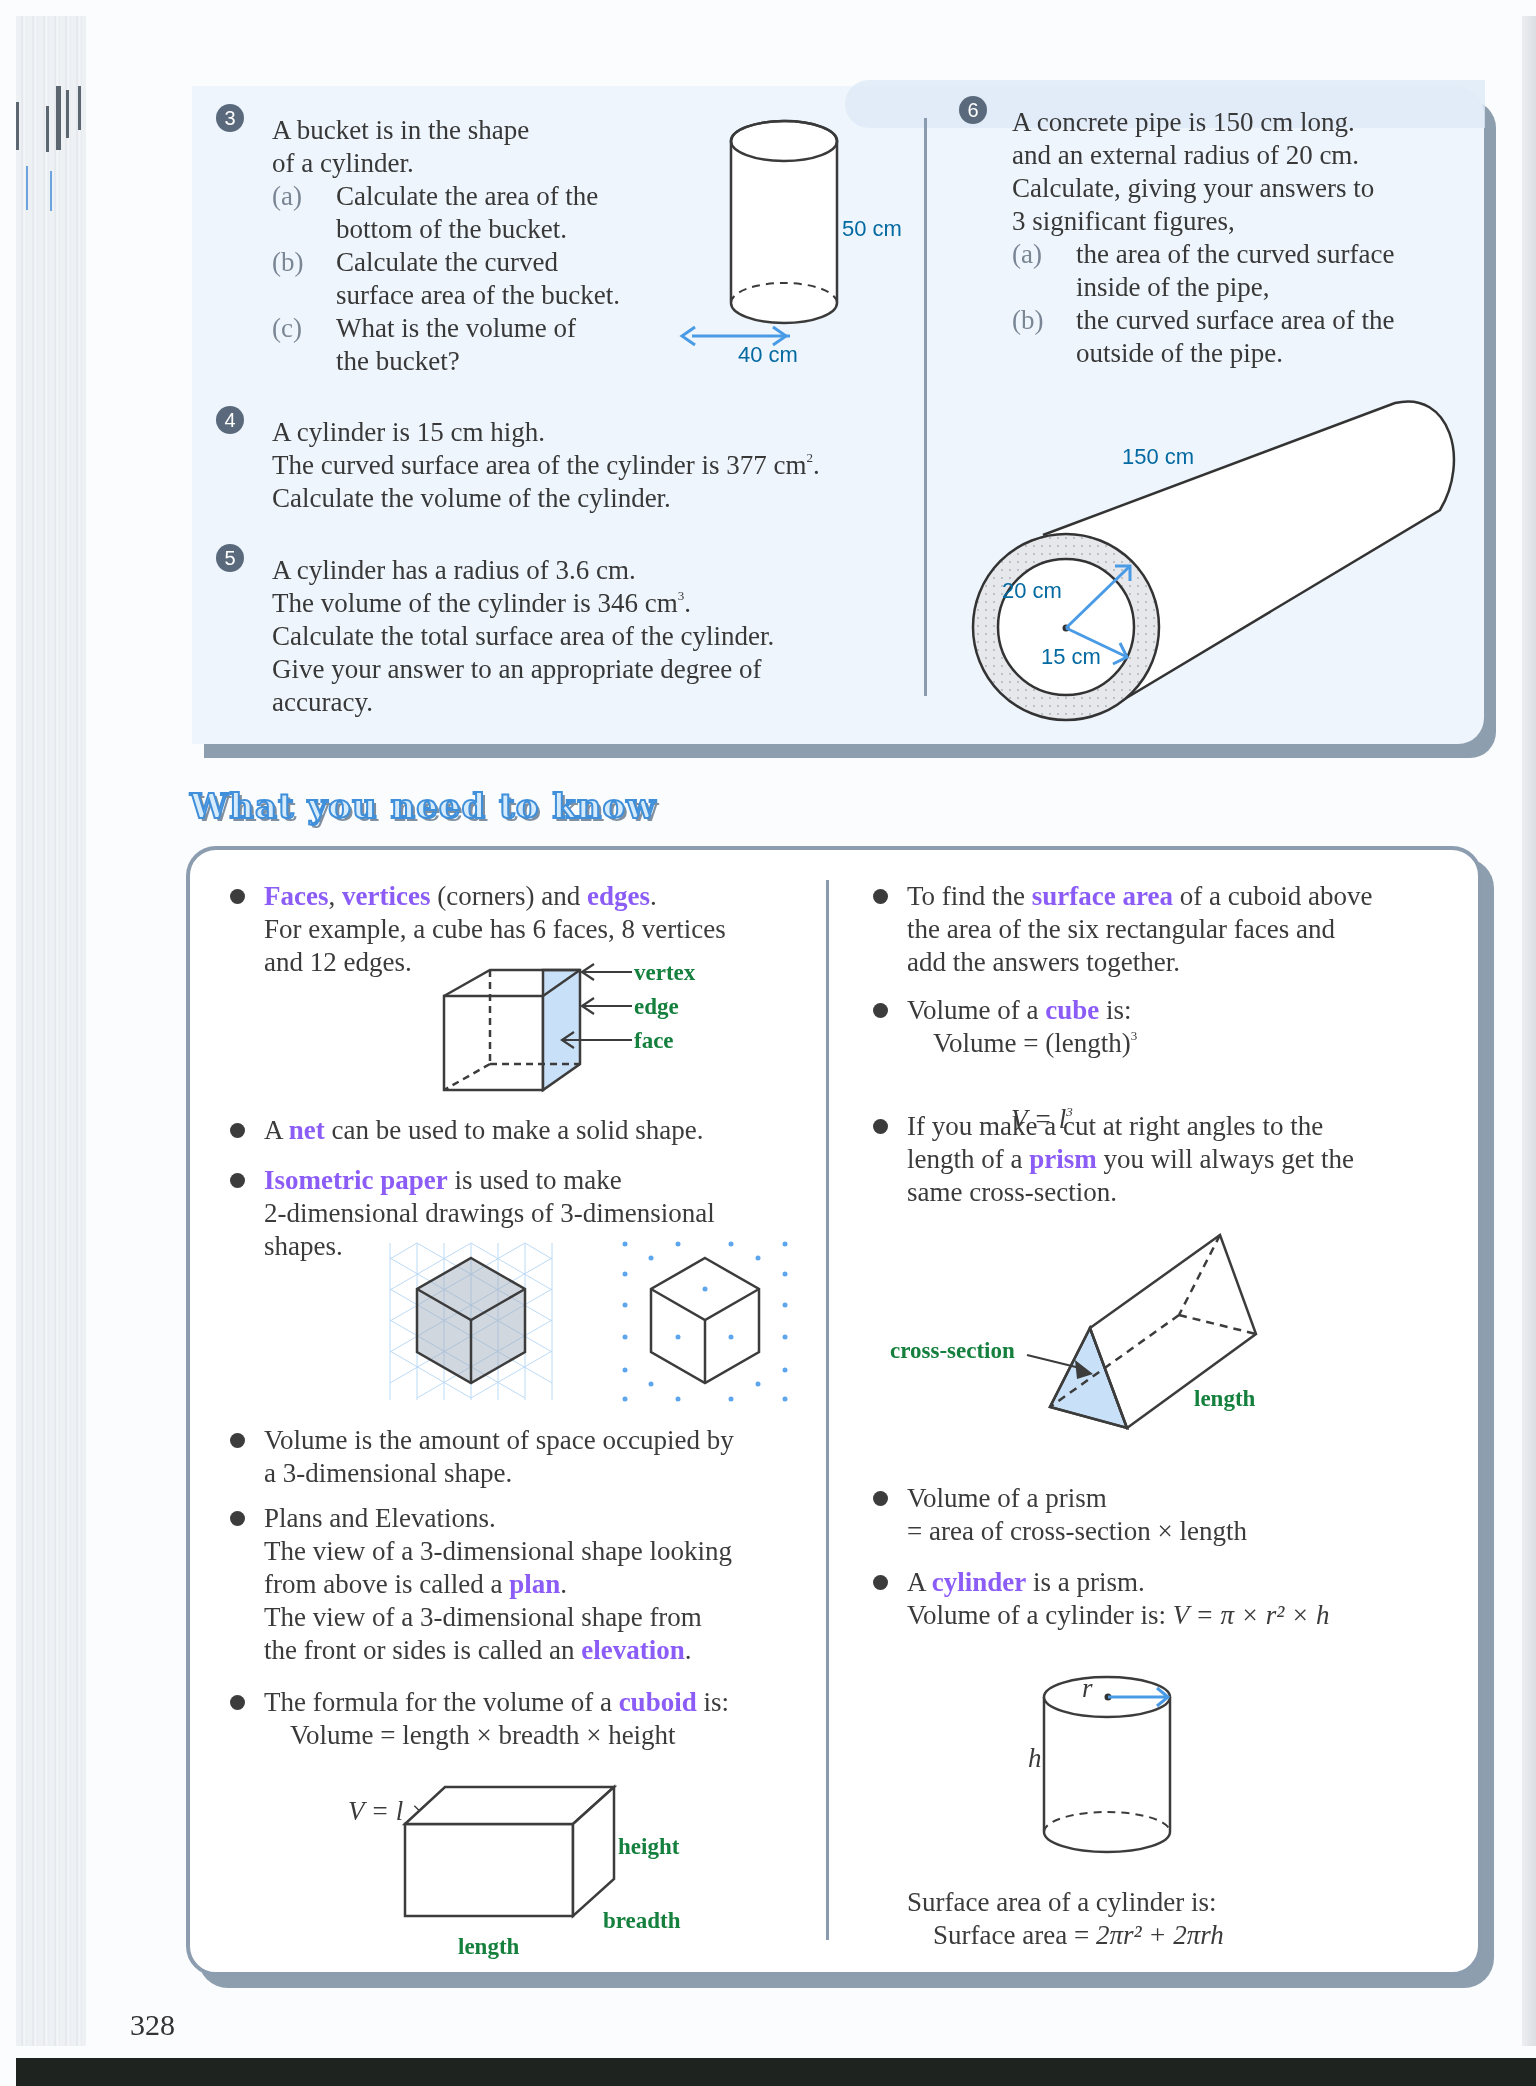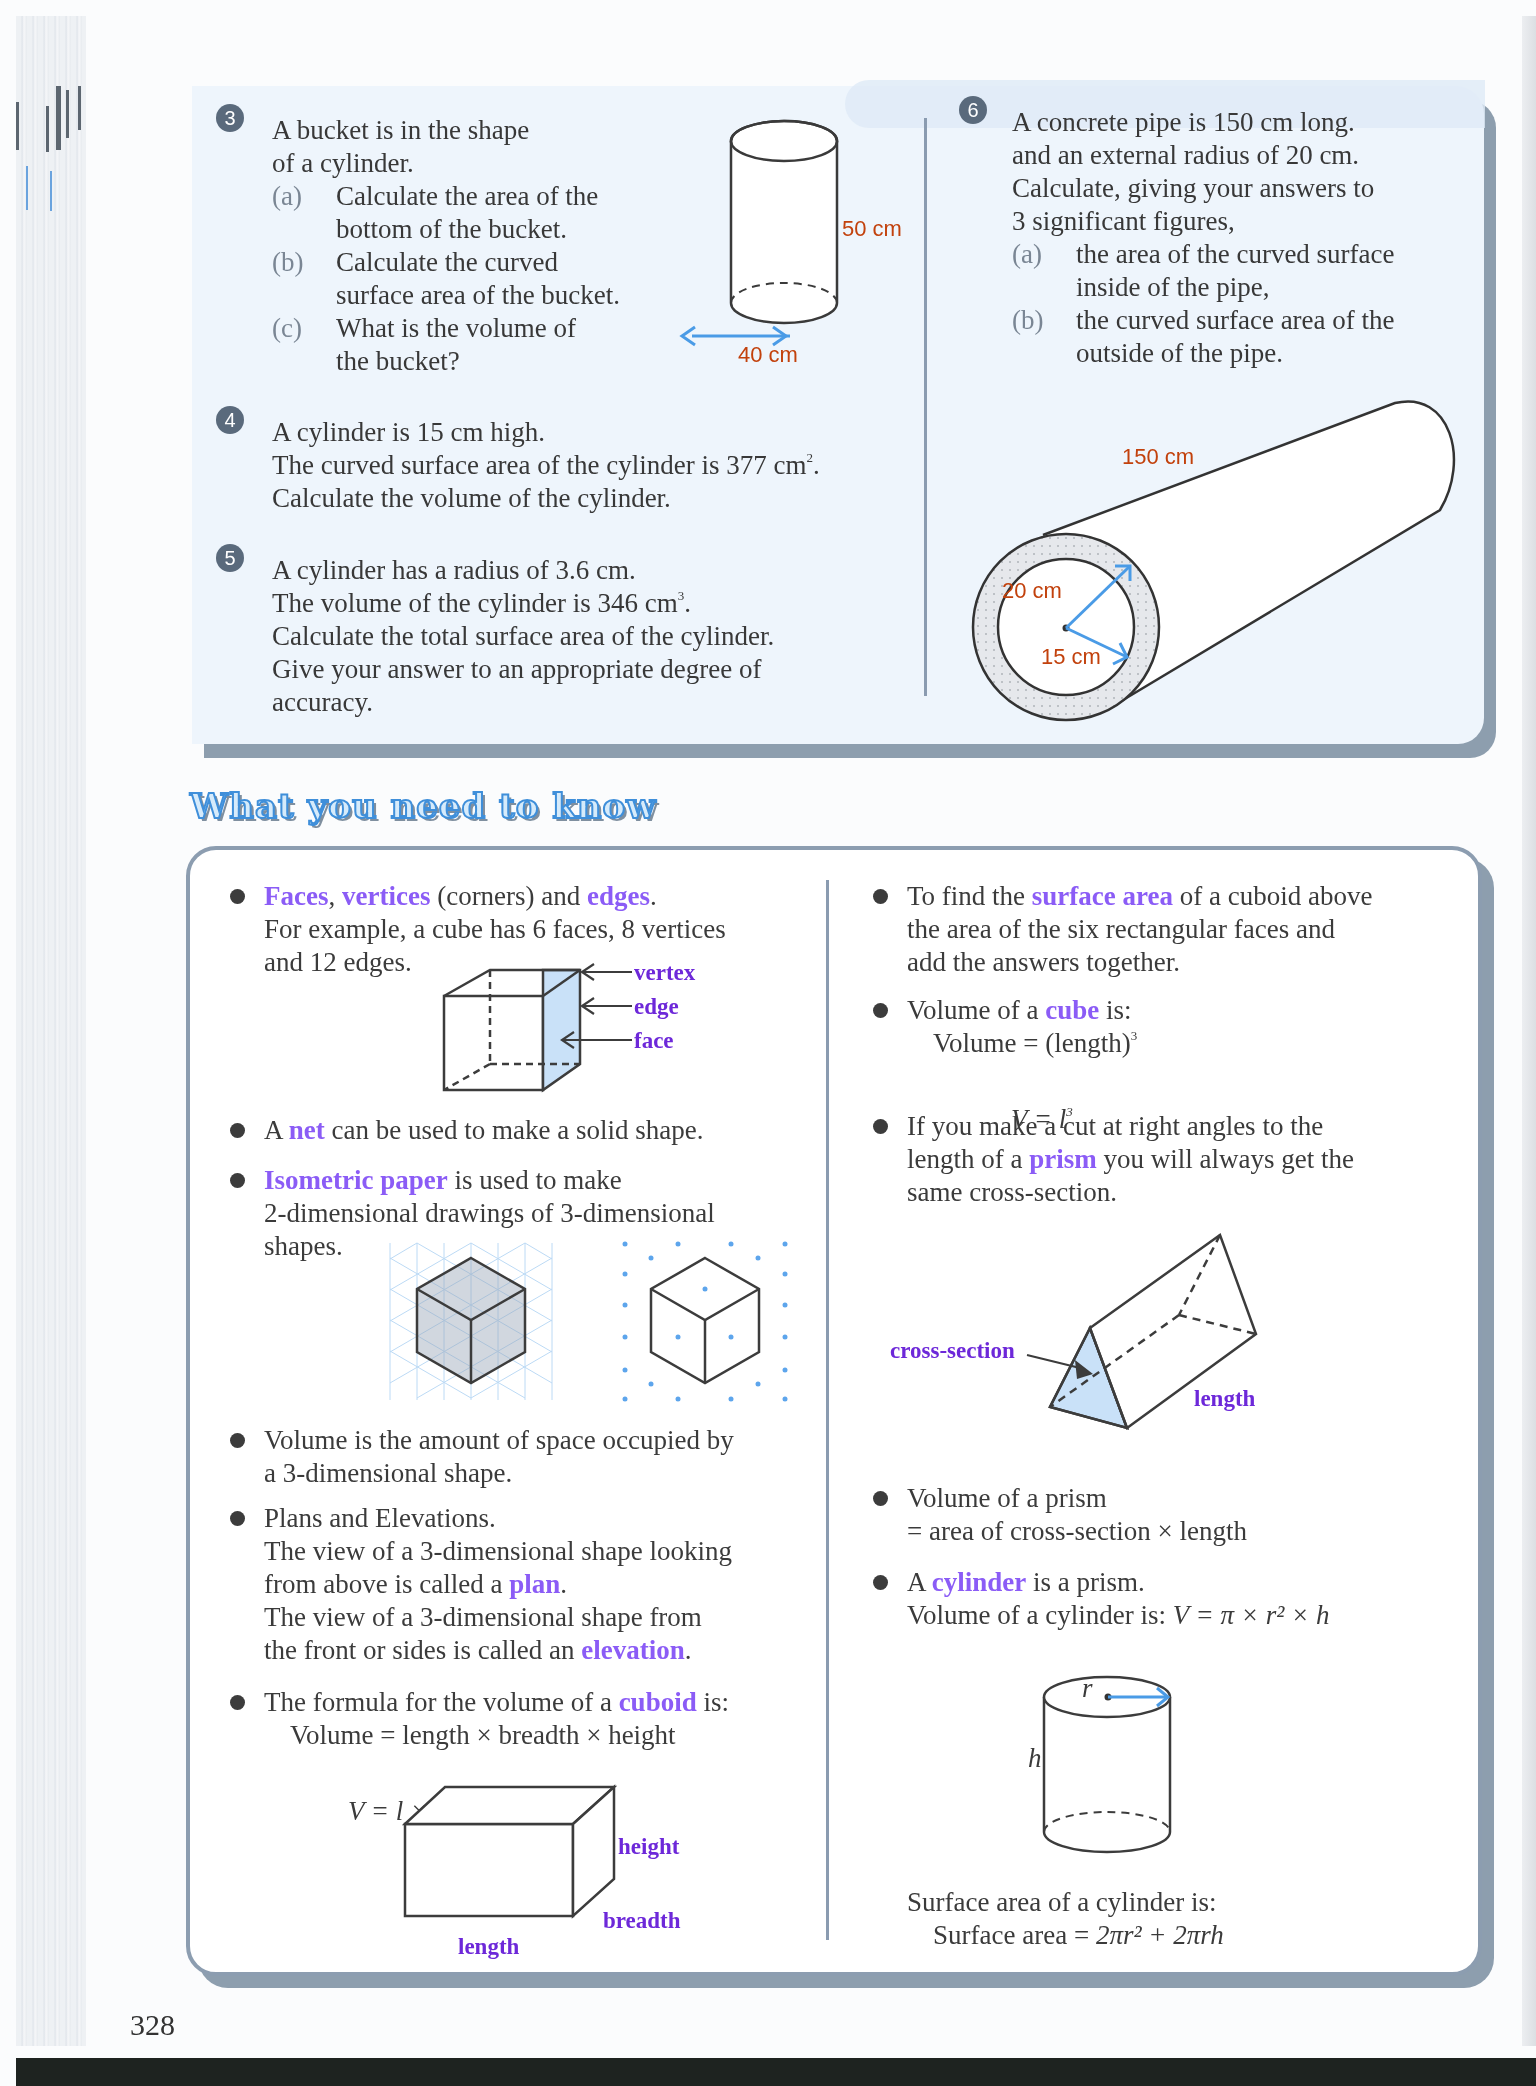--- a/index.html
+++ b/index.html
@@ -38,22 +38,22 @@
   .qnum {
     position:absolute; width:28px; height:28px; border-radius:50%;
     background:#5a6a7c; color:#fff; font-family:"Liberation Sans",sans-serif;
     font-size:20px; line-height:28px; text-align:center;
   }
   .qtext { position:absolute; font-size:27px; line-height:33px; color:#383838; }
   .qtext .sub { display:flex; }
   .qtext .sub .lbl { width:64px; color:#7a8694; flex:none; }
   sup { font-size:13px; vertical-align:12px; line-height:0; }
 
-  .fig-label { position:absolute; font-family:"Liberation Sans",sans-serif; font-size:22px; color:#c2410c; }
-  .fig-bold { position:absolute; font-family:"Liberation Serif",serif; font-weight:bold; font-size:23px; color:#6d28d9; }
+  .fig-label { position:absolute; font-family:"Liberation Sans",sans-serif; font-size:22px; color:#0369a1; }
+  .fig-bold { position:absolute; font-family:"Liberation Serif",serif; font-weight:bold; font-size:23px; color:#15803d; }
 
   
   .wynk-title {
     position:absolute; left:190px; top:786px;
     font-family:"DejaVu Serif", serif; font-weight:bold; font-size:34px; letter-spacing:1px;
     color:#d6ebfb;
     -webkit-text-stroke:2px #3f8fda;
     text-shadow:3px 3px 0 #7f8f9f;
   }
 

